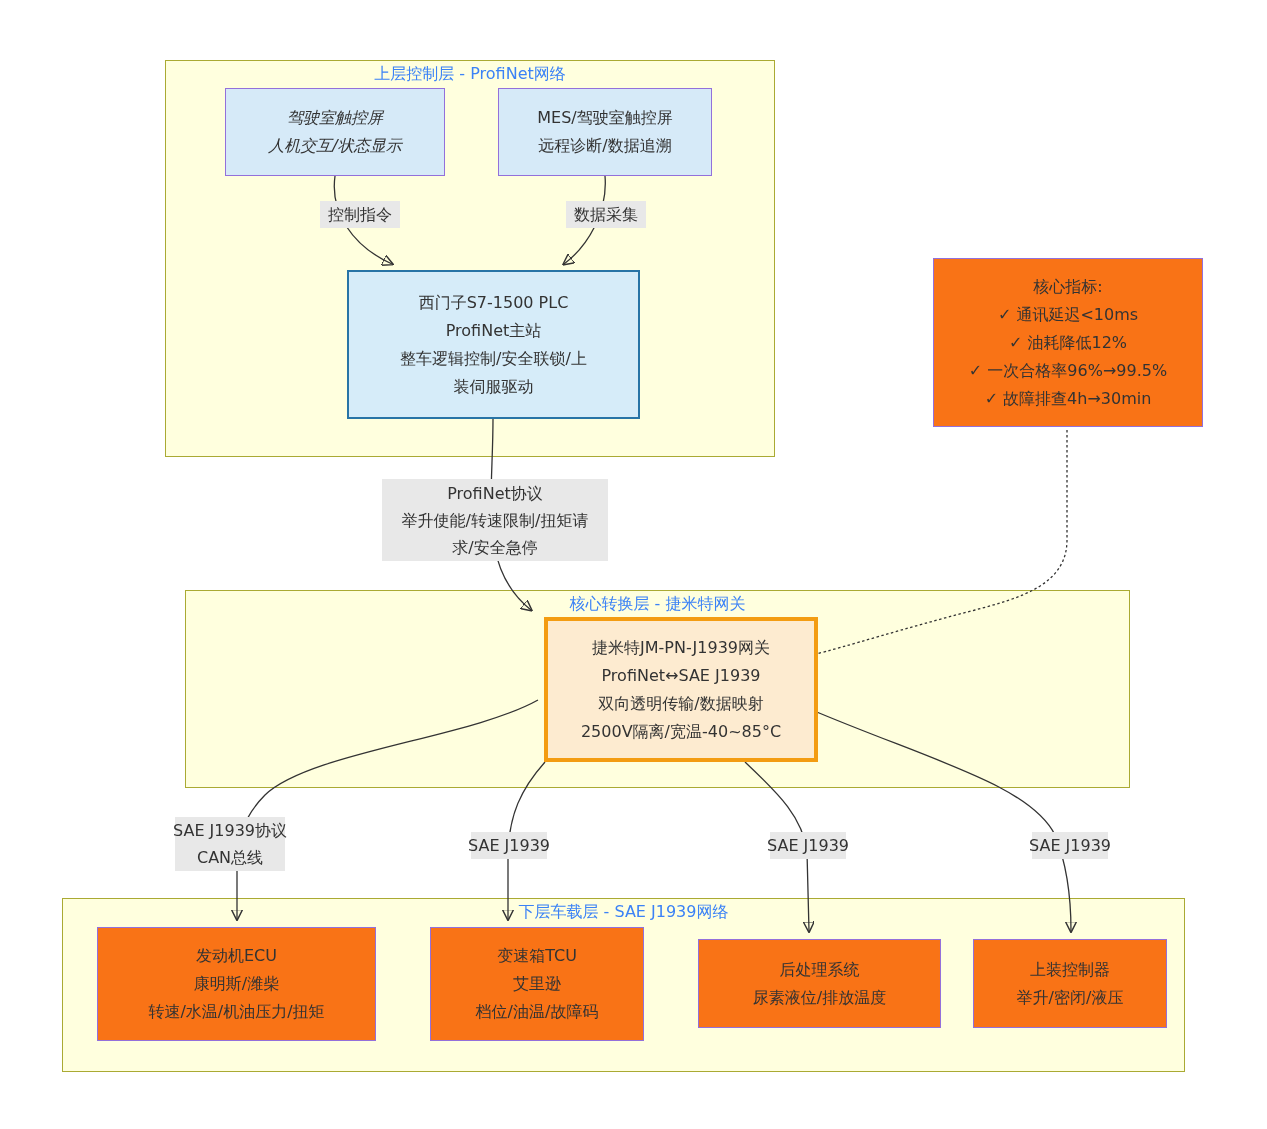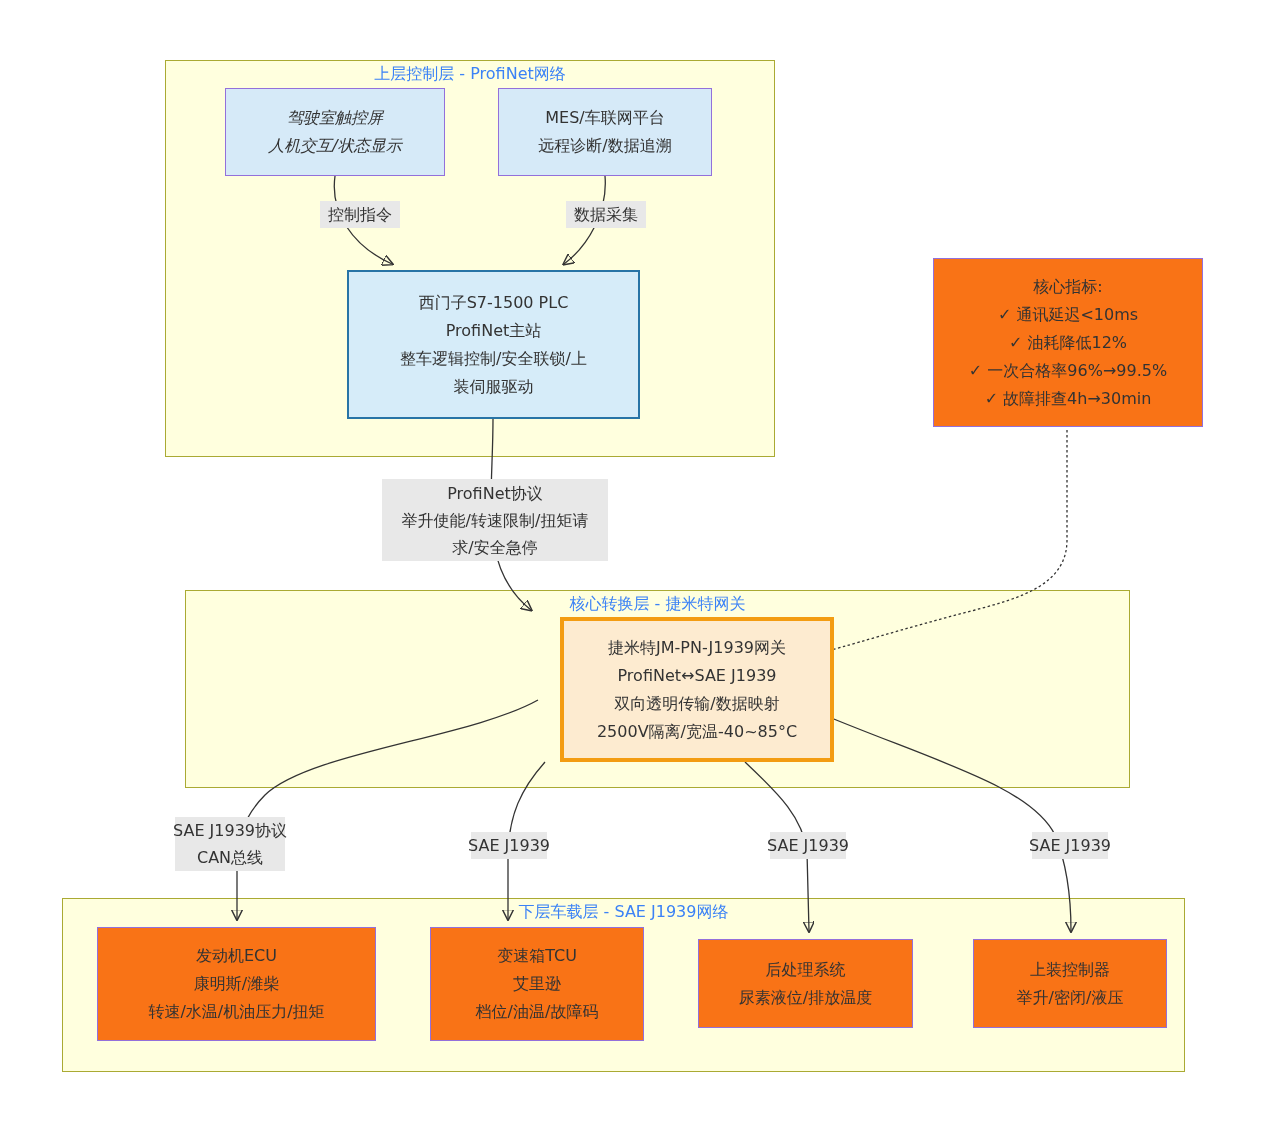--- a/index.html
+++ b/index.html
@@ -30,24 +30,24 @@
 
   
   #cluster-upper { left:165px; top:60px;  width:610px;  height:397px; }
   #cluster-core  { left:185px; top:590px; width:945px;  height:198px; }
   #cluster-lower { left:62px;  top:898px; width:1123px; height:174px; }
 
   #n-hmi     { left:225px; top:88px;  width:220px; height:88px;font-style:italic;  }
   #n-mes     { left:498px; top:88px;  width:214px; height:88px;  }
   #n-plc     { left:347px; top:270px; width:293px; height:149px; }
   #n-metrics { left:933px; top:258px; width:270px; height:169px; }
-  #n-gateway { left:560px; top:617px; width:274px; height:145px; }
+  #n-gateway { left:544px; top:617px; width:274px; height:145px; }
   #n-engine  { left:97px;  top:927px; width:279px; height:114px; }
   #n-tcu     { left:430px; top:927px; width:214px; height:114px; }
-  #n-after   { left:698px; top:939px; width:215px; height:89px;  }
+  #n-after   { left:698px; top:939px; width:243px; height:89px;  }
   #n-body    { left:973px; top:939px; width:194px; height:89px;  }
 
   #l-control  { left:292px;  top:201px; width:80px;  height:27px;margin-left:28px; }
   #l-data     { left:566px;  top:201px; width:80px;  height:27px; }
   #l-profinet { left:382px;  top:479px; width:226px; height:82px; }
   #l-can      { left:175px;  top:817px; width:110px; height:54px; }
   #l-sae1     { left:471px;  top:832px; width:76px;  height:27px; }
   #l-sae2     { left:770px;  top:832px; width:76px;  height:27px; }
   #l-sae3     { left:1032px; top:832px; width:76px;  height:27px; }
 </style>
@@ -81,21 +81,21 @@
     <path d="M 812 710 C 930 760 1030 785 1055 835 C 1066 862 1071 895 1071 931" marker-end="url(#arrow)"></path>
     <path class="dotted" d="M 1067 430 L 1067 540 C 1067 585 1020 598 975 610 C 905 628 845 647 812 655"></path>
   </svg>
 
   <div class="node blue" id="n-hmi">
     <div class="ln">驾驶室触控屏</div>
     <div class="ln">人机交互/状态显示</div>
   </div>
 
   <div class="node blue" id="n-mes">
-    <div class="ln">MES/车联网平台</div>
+    <div class="ln">MES/驾驶室触控屏</div>
     <div class="ln">远程诊断/数据追溯</div>
   </div>
 
   <div class="node plcblue" id="n-plc">
     <div class="ln">西门子S7-1500 PLC</div>
     <div class="ln">ProfiNet主站</div>
     <div class="ln">整车逻辑控制/安全联锁/上</div>
     <div class="ln">装伺服驱动</div>
   </div>
 

